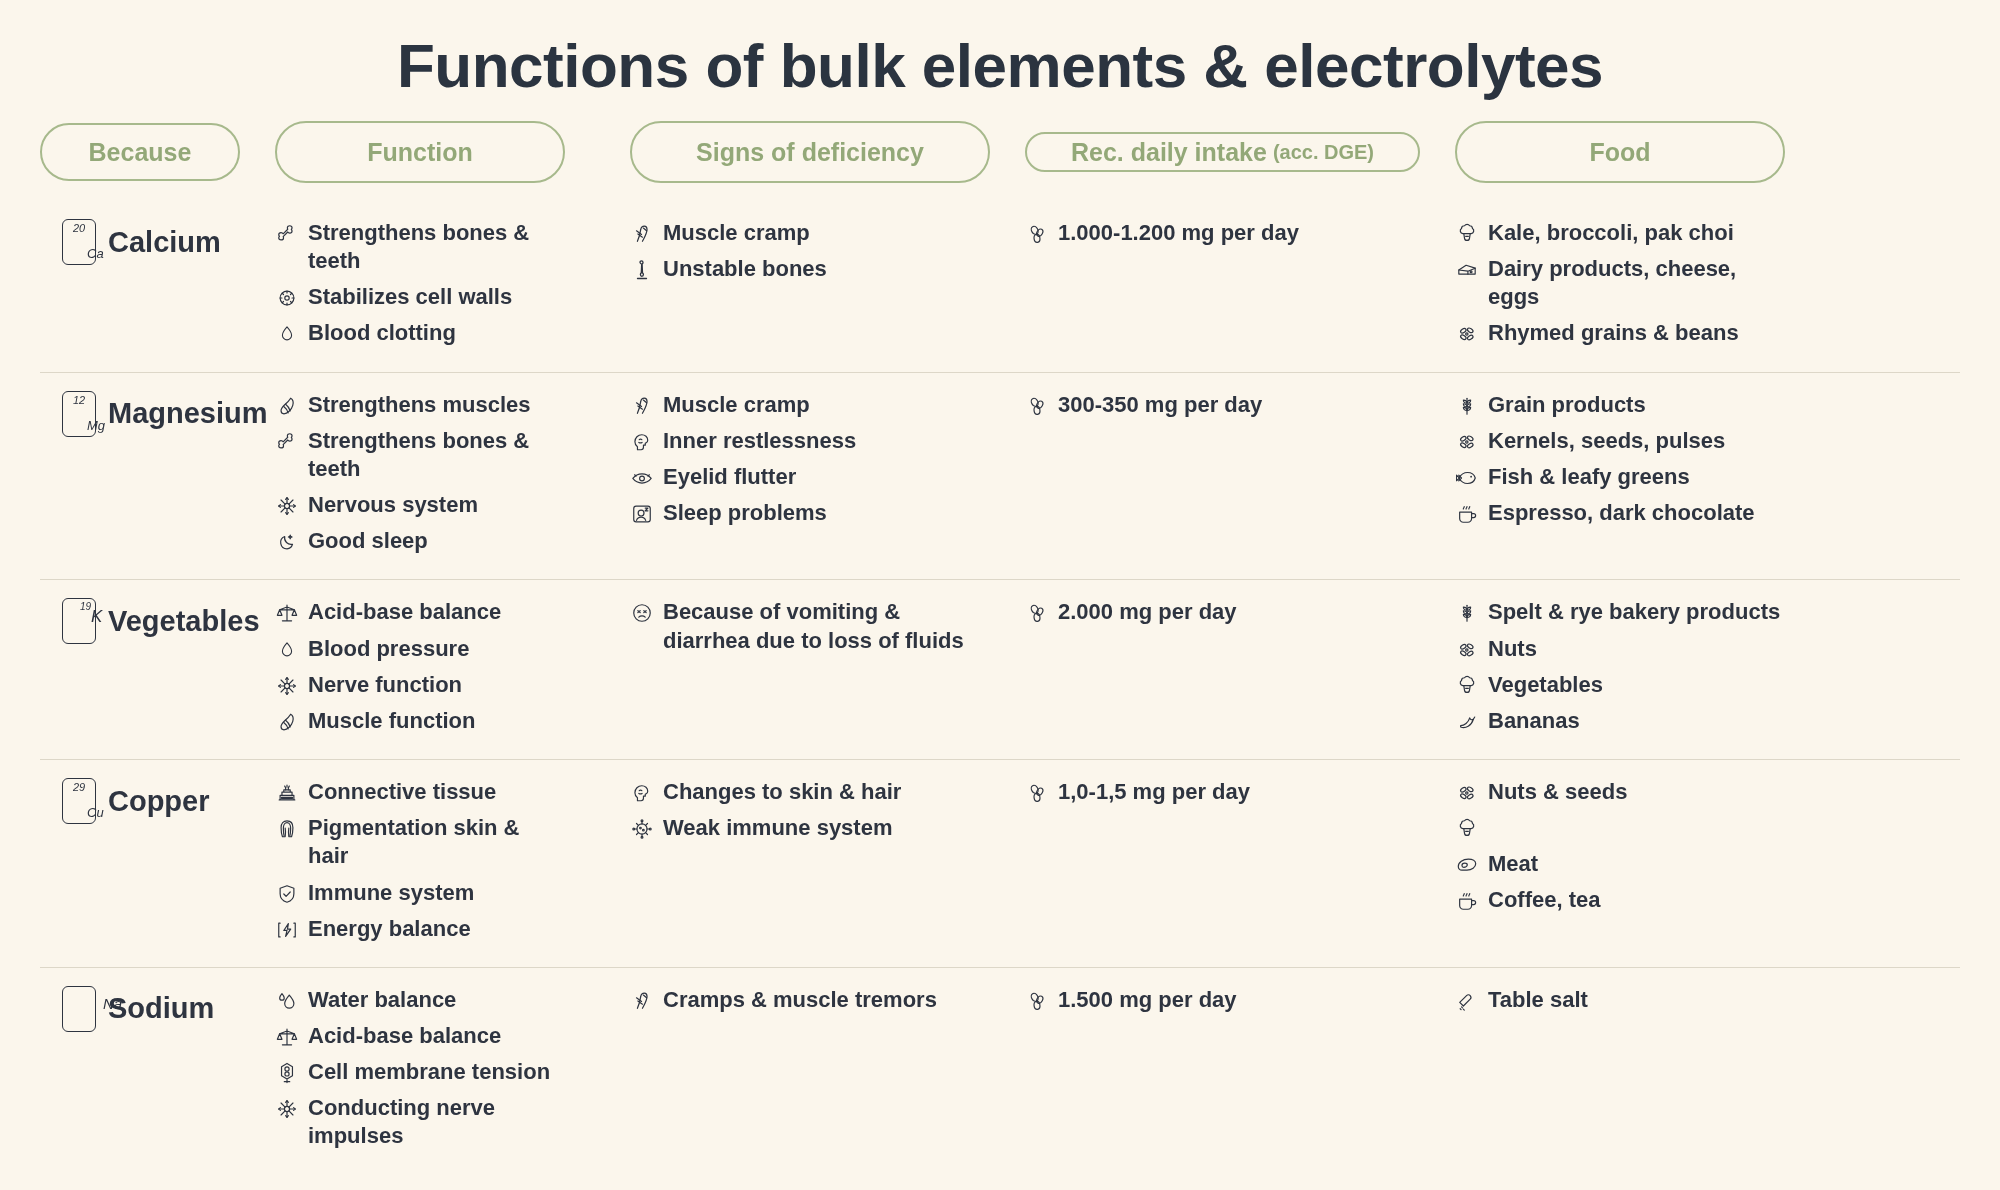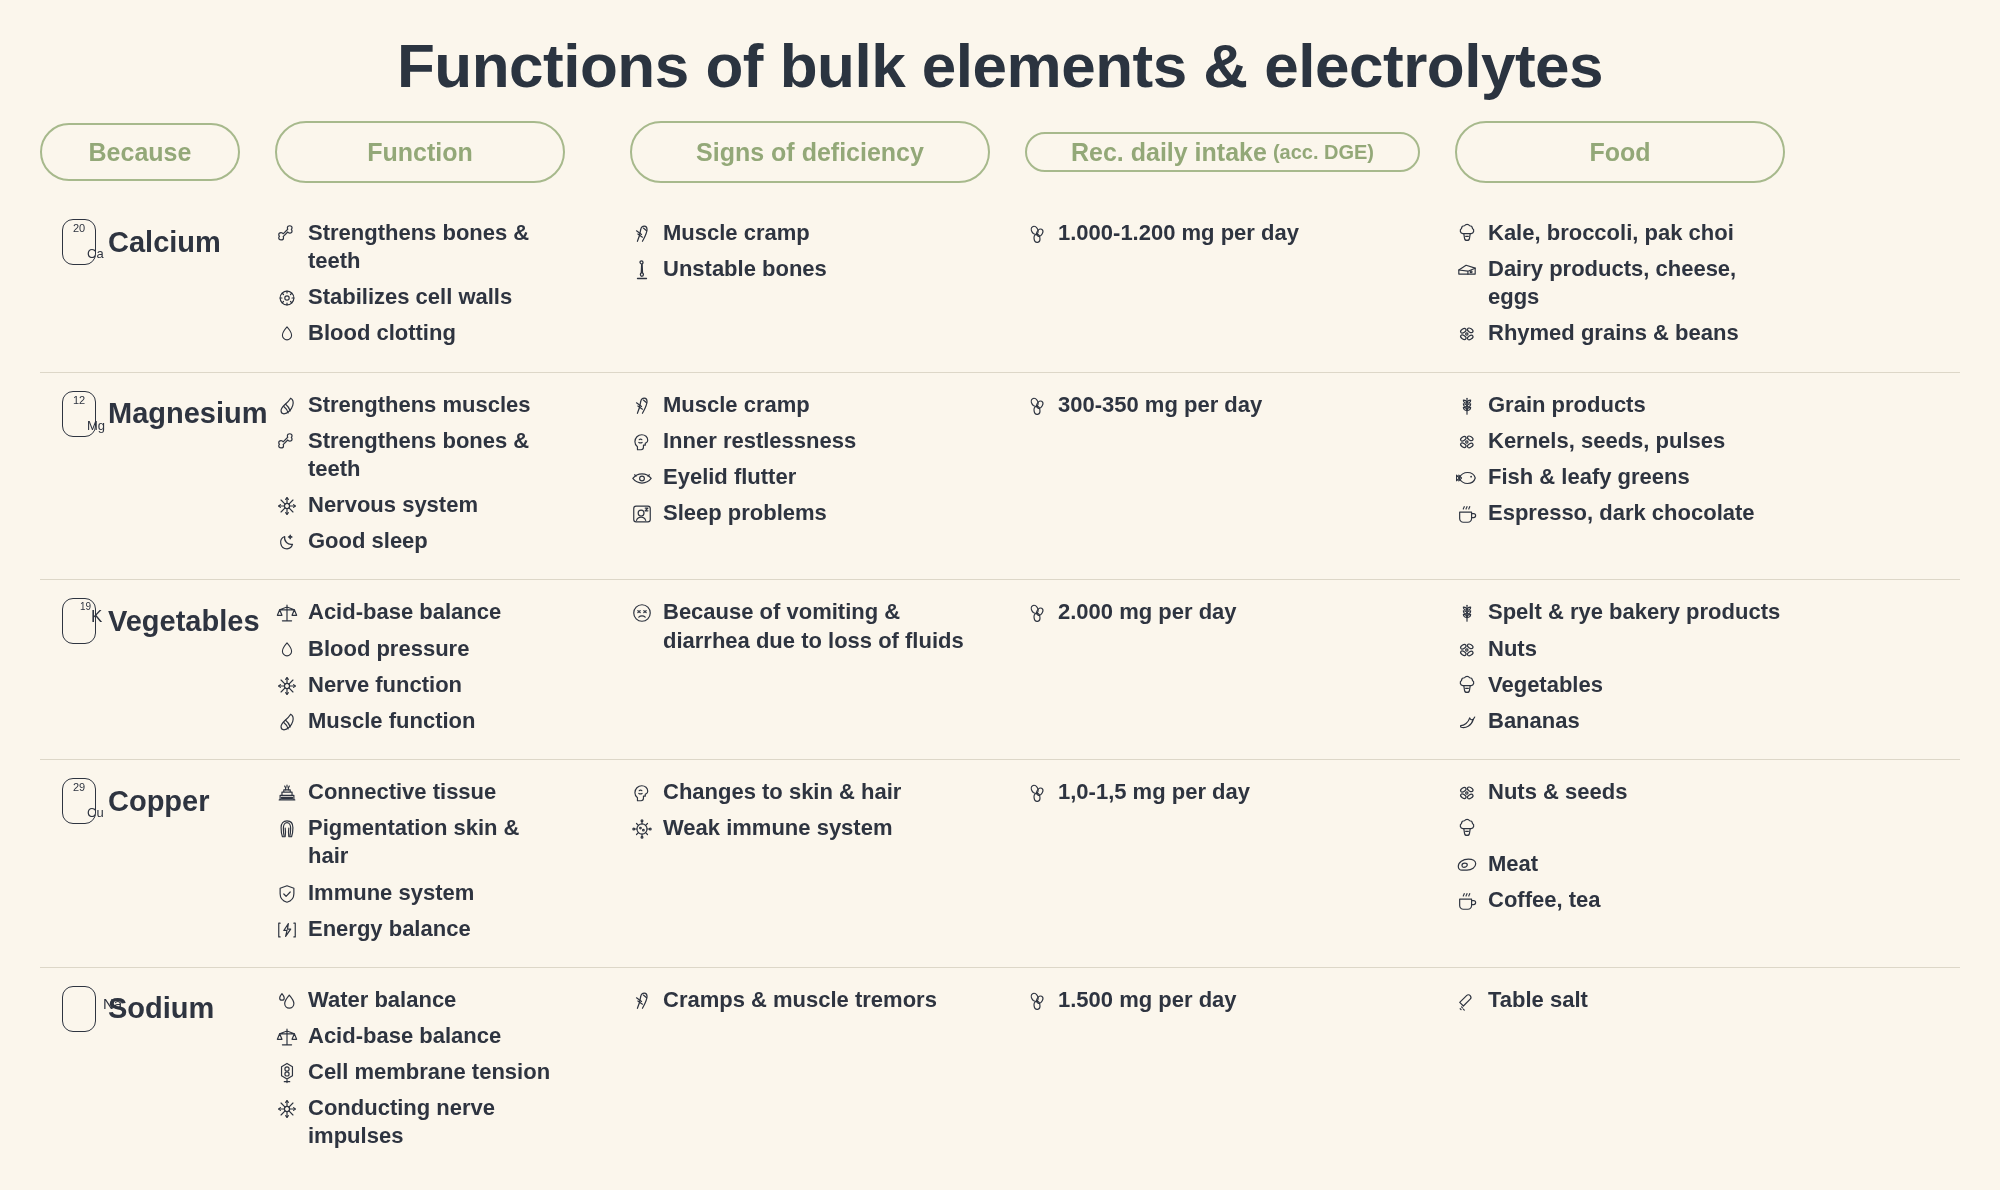--- a/index.html
+++ b/index.html
@@ -87,23 +87,24 @@
   .element-cell {
     display: flex;
     align-items: center;
     gap: 12px;
     padding-left: 22px;
     padding-top: 4px;
   }
   .el-badge {
     width: 34px; height: 46px;
     border: 1.6px solid #2e3440;
-    border-radius: 11px;
+    border-radius: 6px;
     position: relative;
     flex: 0 0 34px;
+    font-style: italic;
   }
   .el-badge .sym {
     position: absolute;
     font-size: 13px;
     font-weight: normal;
     line-height: 1;
     color: #2e3440;
     margin-left: 24px;
   }
   .el-badge.stack .num {

